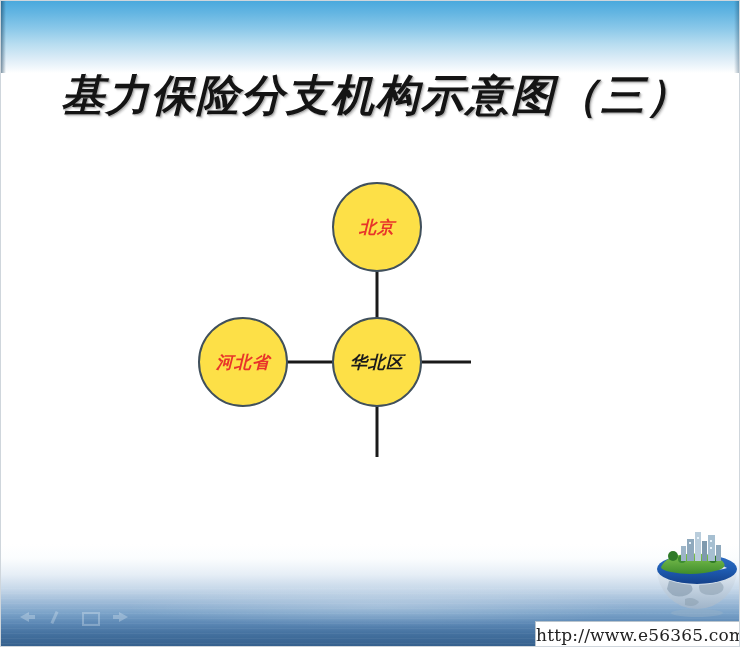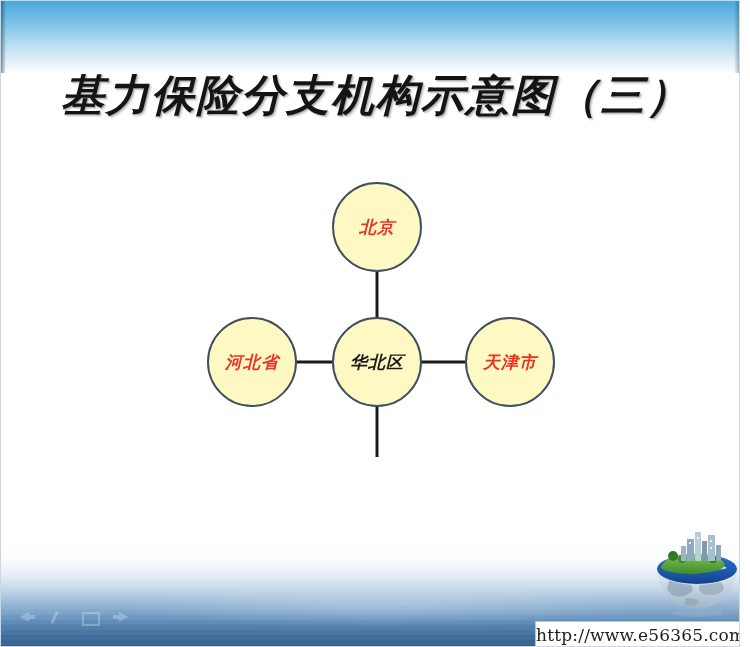--- a/index.html
+++ b/index.html
@@ -172,40 +172,40 @@
     left: 0; top: 0;
     width: 750px; height: 647px;
   }
   .diagram svg { display: block; }
 
   .node {
     position: absolute;
     width: 90px;
     height: 90px;
     border-radius: 50%;
-    background: #fef9c3;
+    background: #fde047;
     border: 2px solid #40505c;
     box-sizing: border-box;
     display: flex;
     align-items: center;
     justify-content: center;
   }
   .node-label {
     font-family: "DejaVu Serif", "Liberation Serif", serif;
     font-size: 17px;
     font-style: italic;
     font-weight: bold;
     letter-spacing: 1px;
     line-height: 1;
     white-space: nowrap;
   }
   .node-center   { left: 331px; top: 316px; }
   .node-top      { left: 331px; top: 181px; }
   .node-bottom   { left: 331px; top: 449px; }
-  .node-left     { left: 206px; top: 316px; }
+  .node-left     { left: 197px; top: 316px; }
   .node-right    { left: 464px; top: 316px; }
 
   
   .globe-logo {
     position: absolute;
     left: 650px;
     top: 528px;
     width: 92px;
     height: 92px;
   }
@@ -272,23 +272,20 @@
     </div>
 
     <div class="node node-left">
       <span class="node-label" style="color: rgb(232, 52, 42);">河北省</span>
     </div>
 
     <div class="node node-center">
       <span class="node-label" style="color: rgb(27, 27, 27); text-align: right;">华北区</span>
     </div>
 
-    <div class="node node-right">
-      <span class="node-label" style="color: rgb(242, 46, 30);">天津市</span>
-    </div>
 
   </div>
 
   <svg class="globe-logo" viewBox="0 0 92 92">
     <defs>
       <linearGradient id="oceanTop" x1="0" y1="0" x2="0" y2="1">
         <stop offset="0%" stop-color="#2f6fc4"></stop>
         <stop offset="55%" stop-color="#1d5ab0"></stop>
         <stop offset="100%" stop-color="#14418a"></stop>
       </linearGradient>

